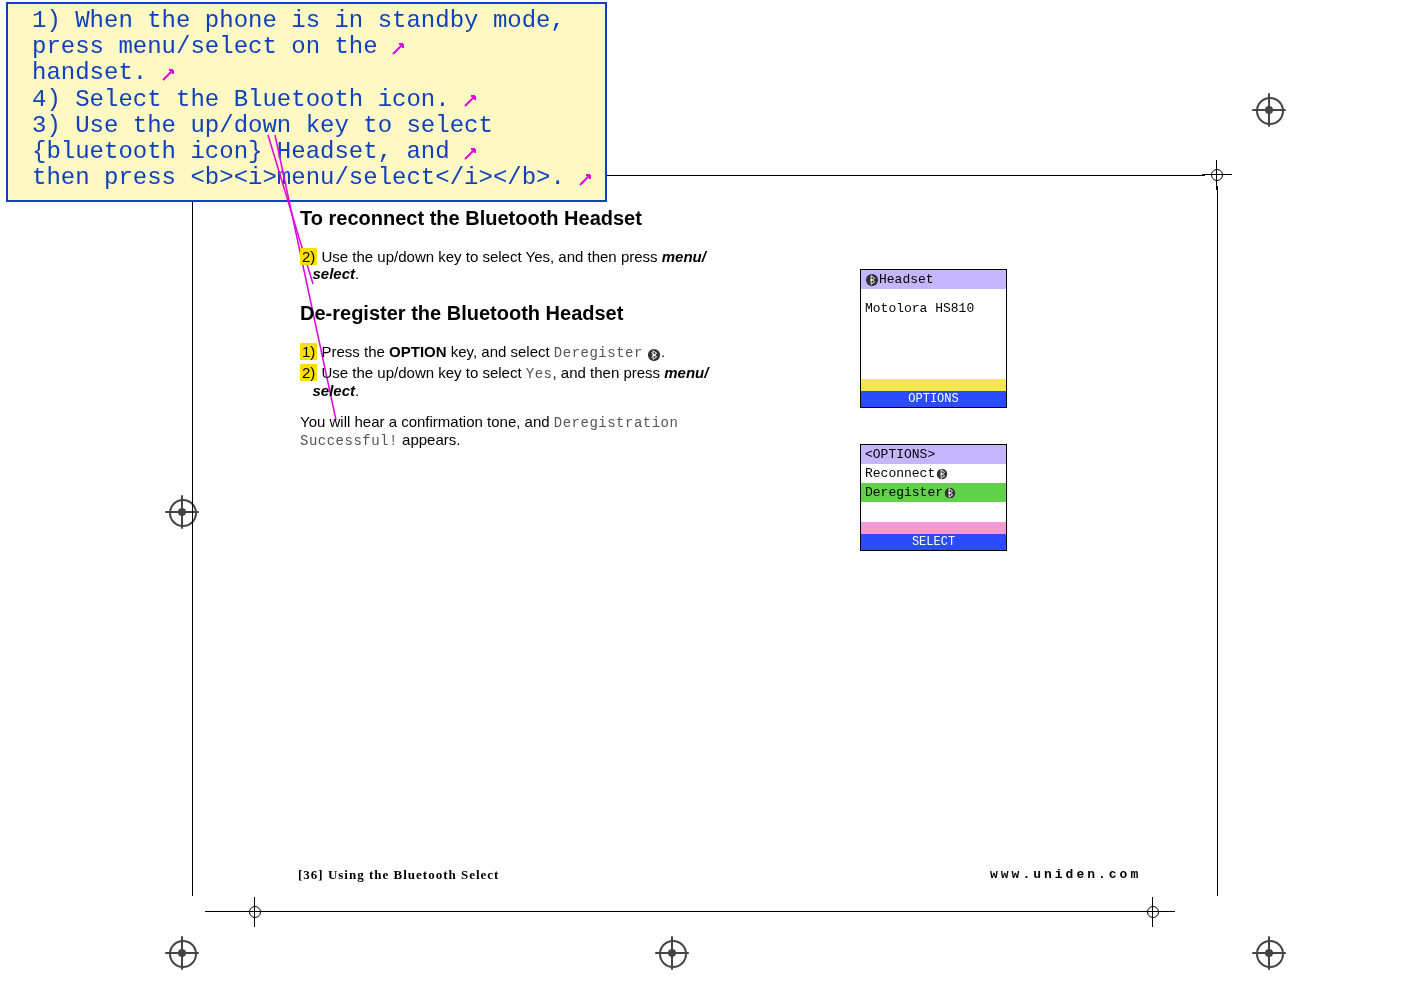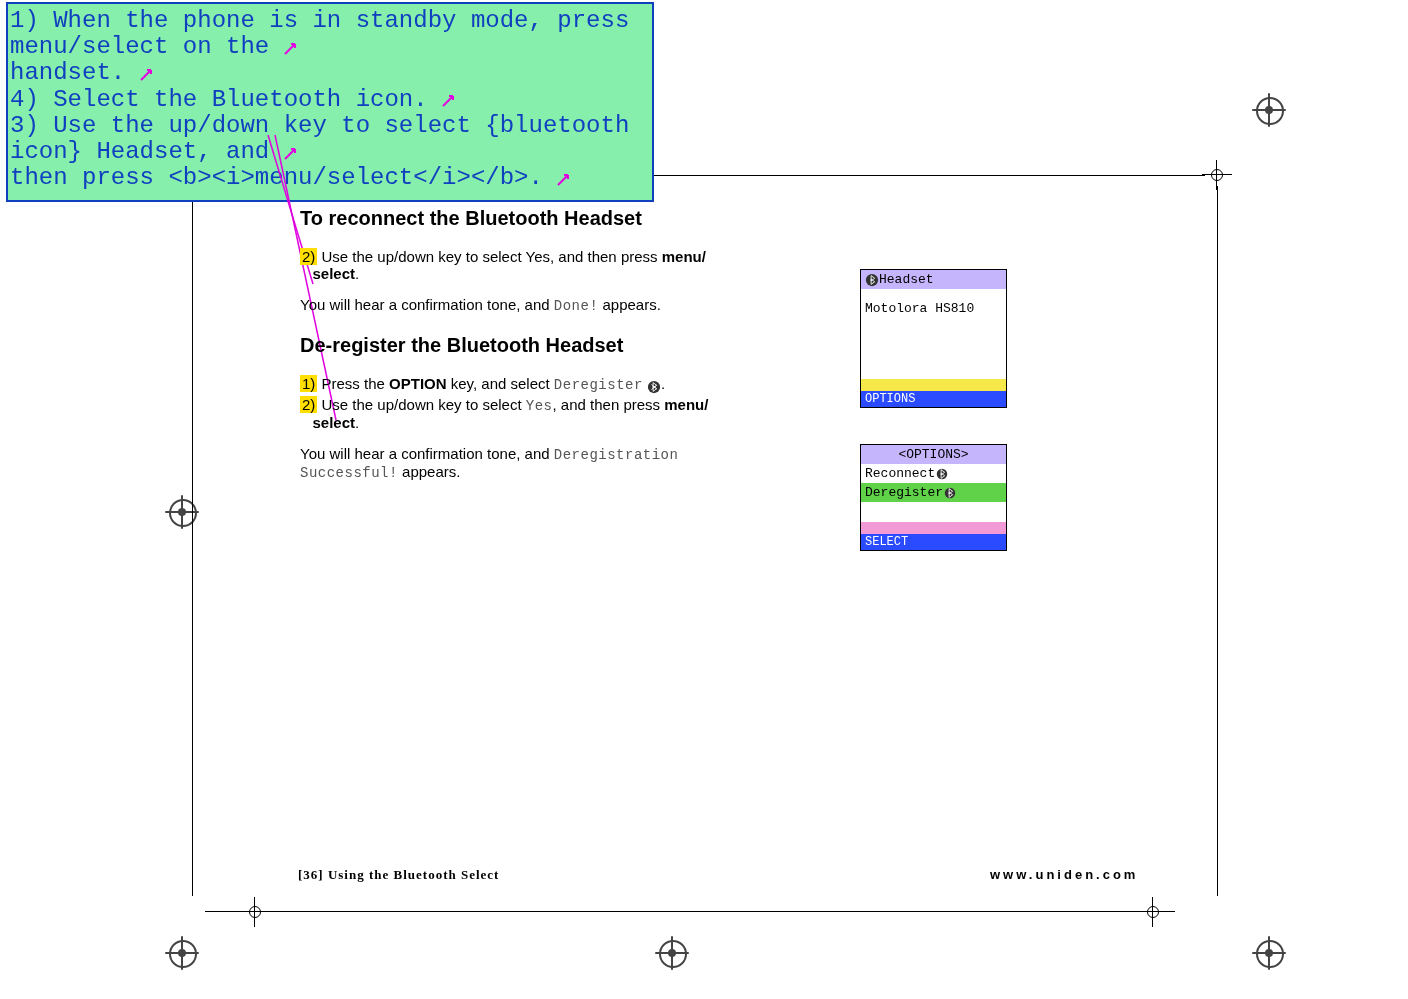--- a/index.html
+++ b/index.html
@@ -7,45 +7,45 @@
 .regmark .hcross{position:absolute;left:0;top:14px;width:30px;height:1px;background:#000}
 .regmark .vcross{position:absolute;left:14px;top:0;width:1px;height:30px;background:#000}
 .regmark .circ{position:absolute;left:9px;top:9px;width:10px;height:10px;border:1px solid #000;border-radius:50%}
 .target{position:absolute;width:34px;height:34px}
 .target .hl{position:absolute;left:0;top:16px;width:34px;height:2px;background:#444;border-radius:1px}
 .target .vl{position:absolute;left:16px;top:0;width:2px;height:34px;background:#444;border-radius:1px}
 .target .oc{position:absolute;left:4px;top:4px;width:24px;height:24px;border:2px solid #444;border-radius:50%}
 .target .ic{position:absolute;left:13px;top:13px;width:8px;height:8px;background:#444;border-radius:50%}
 .hline{position:absolute;height:1px;background:#000}
 .vline{position:absolute;width:1px;background:#000}
-.annotation{position:absolute;left:6px;top:2px;width:648px;border:2px solid #1040c0;padding:4px 6px 8px 2px;font-family:"Courier New",monospace;font-size:24px;line-height:26px;color:#1040c0;background:#86efac;box-sizing:border-box}
+.annotation{position:absolute;left:6px;top:2px;width:601px;border:2px solid #1040c0;padding:4px 6px 8px 24px;font-family:"Courier New",monospace;font-size:24px;line-height:26px;color:#1040c0;background:#fef9c3;box-sizing:border-box}
 .annotation .marker{display:inline-block;vertical-align:middle}
 .marker svg{display:inline-block;vertical-align:middle}
 svg.al{width:16px;height:16px}
 svg.al line{stroke:#e000e0;stroke-width:2;fill:none}
 .main{position:absolute;left:300px;top:195px;width:520px}
 .sect-title{font-weight:bold;font-size:20px;margin:12px 0 18px 0}
 .step{font-size:15px;margin:2px 0}
 .stepnum{background:#ffde00;padding:0 2px}
 .k{font-weight:bold}
-.bi{font-weight:bold;}
+.bi{font-weight:bold;font-style:italic}
 .pixfont{font-family:"Courier New",monospace;letter-spacing:0.5px;font-size:14px;color:#555}
 .bicon{display:inline-block;vertical-align:middle}
 .bicon svg{width:14px;height:14px;vertical-align:middle}
 .note{font-size:15px;margin:14px 0}
 .screenbox{position:absolute;width:145px;border:1px solid #000;background:#fff;font-family:"Courier New",monospace;font-size:13px}
 .sb-top{background:#c4b5fd;padding:2px 4px}
 .sb-body{padding:10px 4px;min-height:70px}
 .sb-body .hl{background:#5fd24a}
 .sb-body .none{padding:2px 0}
 .sb-band-y{background:#f7e84a;height:12px}
 .sb-band-p{background:#f29ad6;height:12px}
-.sb-foot{background:#2a4bff;color:#fff;text-align:left;padding:1px 4px;font-size:12px}
+.sb-foot{background:#2a4bff;color:#fff;text-align:center;padding:1px 4px;font-size:12px}
 .footer-left{position:absolute;left:298px;top:867px;font-size:13px;font-weight:bold;letter-spacing:1px;font-family:Georgia,serif}
-.footer-right{position:absolute;left:990px;top:867px;font-size:13px;font-weight:bold;letter-spacing:3px;font-family:Liberation Sans, sans-serif}
+.footer-right{position:absolute;left:990px;top:867px;font-size:13px;font-weight:bold;letter-spacing:3px;font-family:Liberation Mono, monospace}
 </style>
 </head>
 <body>
 
 <div class="regmark" style="left:177px;top:160px">
     <div class="hcross"></div>
     <div class="vcross"></div>
     <div class="circ"></div>
   </div>
 <div class="regmark" style="left:1202px;top:160px">
@@ -139,23 +139,20 @@
 </svg>
 
 <div class="main">
   <div class="sect-title">To reconnect the Bluetooth Headset</div>
 
   <div class="step">
     <span class="stepnum">2)</span><span> Use the up/down key to select Yes, and then press </span><span class="bi">menu/</span><br>
     &nbsp;&nbsp;&nbsp;<span class="bi">select</span><span>.</span>
   </div>
 
-  <div class="note">
-    <span>You will hear a confirmation tone, and </span><span class="pixfont">Done!</span><span> appears.</span>
-  </div>
 
   <div class="sect-title" style="margin-top:20px">De-register the Bluetooth Headset</div>
 
   <div class="step">
     <span class="stepnum">1)</span><span> Press the </span><span class="k">OPTION</span><span> key, and select </span><span class="pixfont">Deregister</span>
     <span class="bicon"><svg viewBox="0 0 16 16">
           <circle cx="8" cy="8" r="7" fill="#333"></circle>
           <path d="M7 3 L11 6 L7 9 L7 3 M7 13 L11 10 L7 7 L7 13 M5 5 L11 10 M5 11 L11 6" stroke="#fff" stroke-width="1" fill="none"></path>
         </svg></span><span>.</span>
   </div>
@@ -178,21 +175,21 @@
         </svg></span><span>Headset</span>
   </div>
   <div class="sb-body">
     <div class="none">Motolora HS810</div>
   </div>
   <div class="sb-band-y"></div>
   <div class="sb-foot">OPTIONS</div>
 </div>
 
 <div class="screenbox" style="left:860px;top:444px">
-  <div class="sb-top" style="text-align:center">&lt;OPTIONS&gt;</div>
+  <div class="sb-top" style="text-align:left">&lt;OPTIONS&gt;</div>
   <div class="sb-body" style="min-height:58px;padding:0">
     <div style="padding:2px 4px"><span>Reconnect</span><span class="bicon"><svg viewBox="0 0 16 16">
             <circle cx="8" cy="8" r="6" fill="#333"></circle>
             <path d="M7 3 L11 6 L7 9 L7 3 M7 13 L11 10 L7 7 L7 13" stroke="#fff" stroke-width="1" fill="none"></path>
           </svg></span></div>
     <div class="hl" style="padding:2px 4px"><span>Deregister</span><span class="bicon"><svg viewBox="0 0 16 16">
             <circle cx="8" cy="8" r="6" fill="#333"></circle>
             <path d="M7 3 L11 6 L7 9 L7 3 M7 13 L11 10 L7 7 L7 13" stroke="#fff" stroke-width="1" fill="none"></path>
           </svg></span></div>
   </div>

